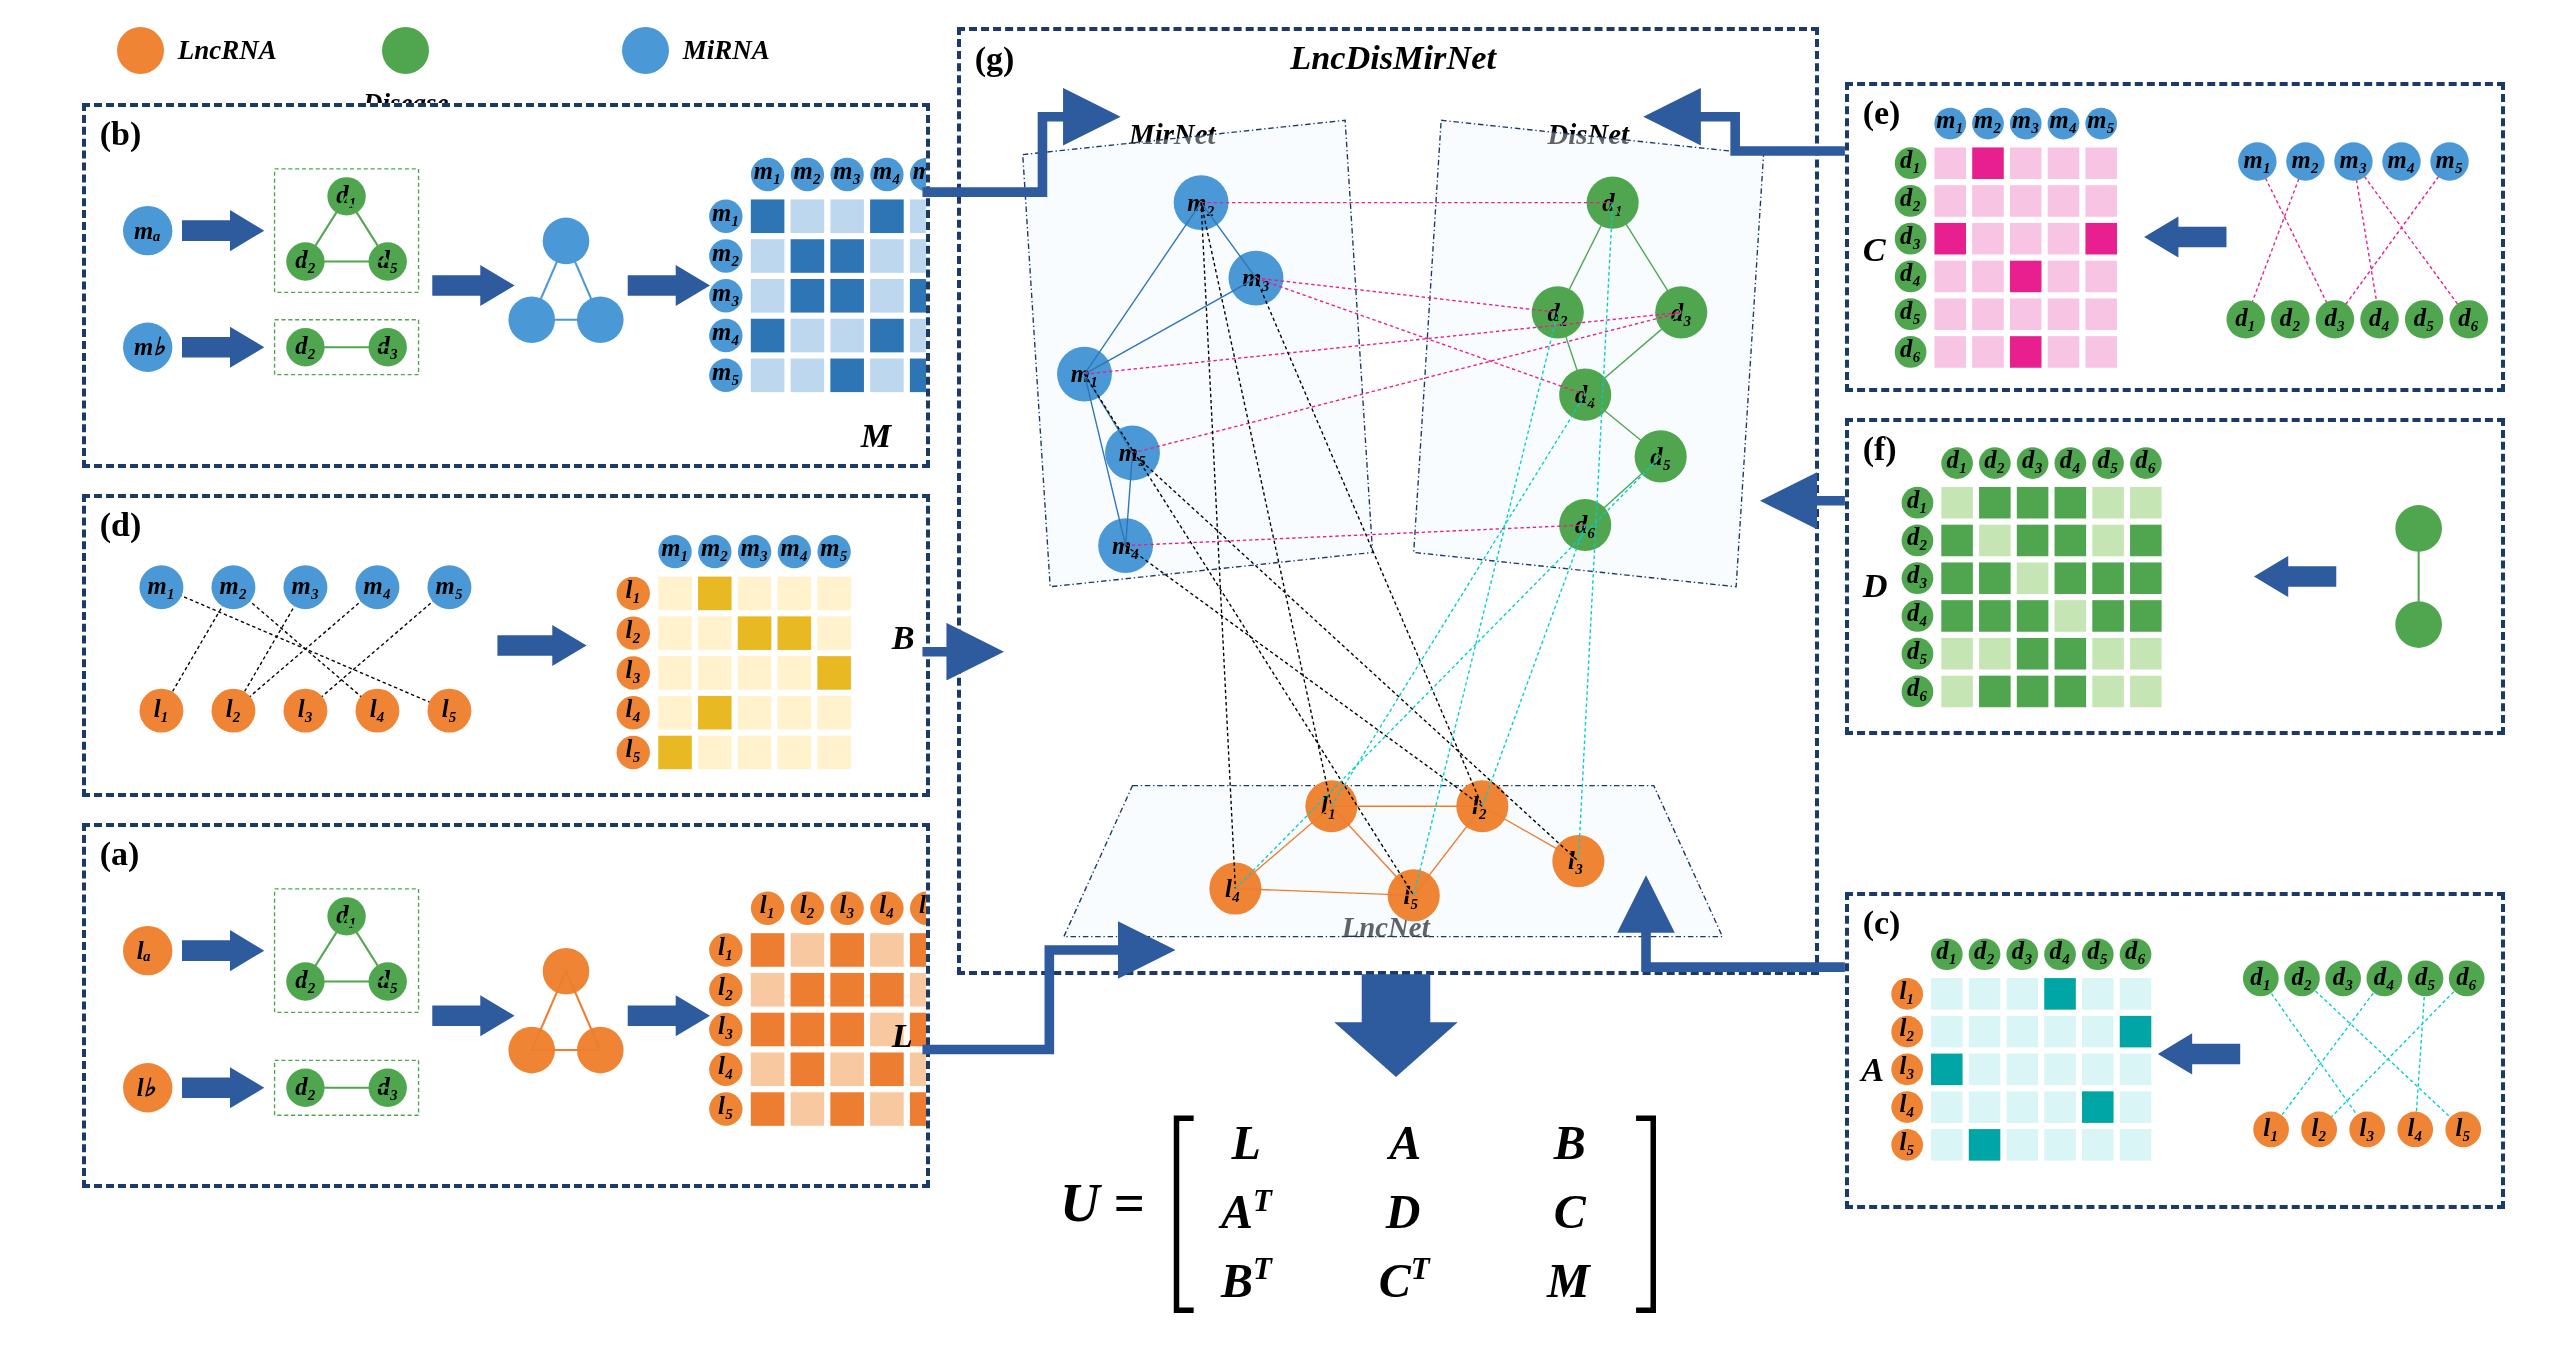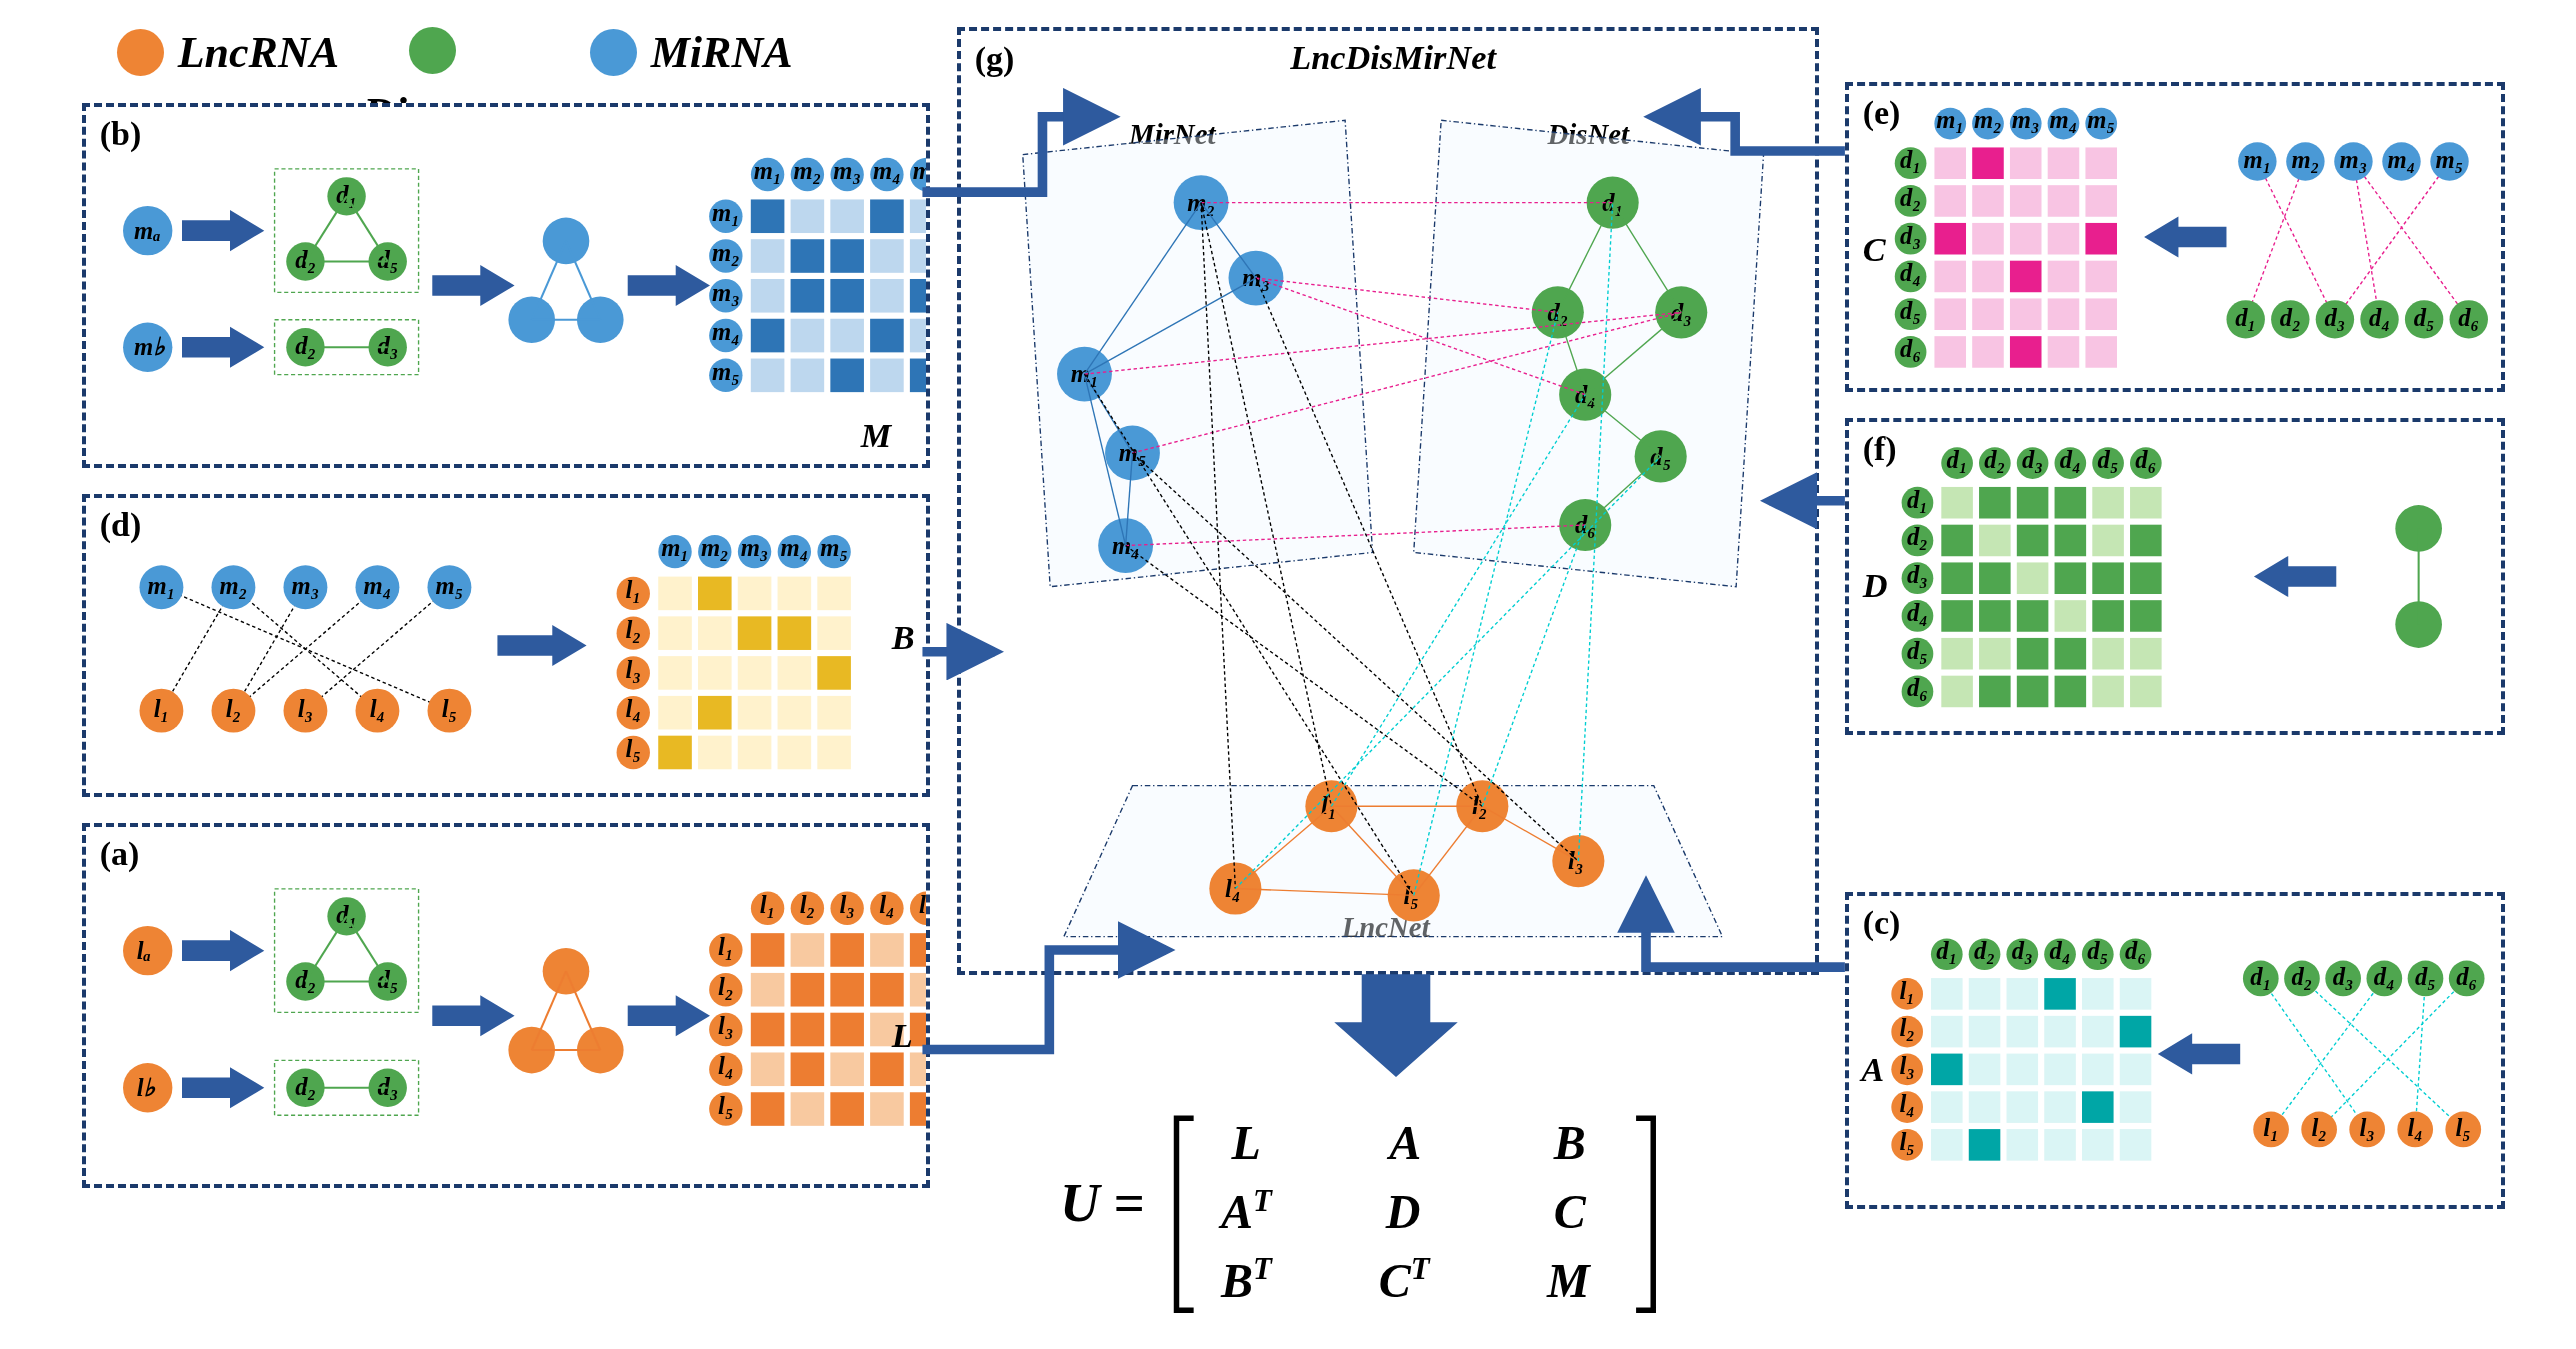--- a/index.html
+++ b/index.html
@@ -1,21 +1,21 @@
 <!DOCTYPE html>
 <html style="font-size:11px"><head>
 <meta charset="utf-8">
 <style>
 body { margin:0; font-family:"Times New Roman",serif; font-style:italic; background:#fff; }
 #canvas { position:relative; width:2576px; height:1350px; }
 .panel { position:absolute; border:4.1px dashed #1B3A6B; background:#fff; }
 .plabel { position:absolute; font-weight:bold; font-style:normal; font-size:34px; color:#000; }
 .legend-item { position:absolute; display:flex; align-items:center; gap:13.7px; }
 .legend-circle { width:47px; height:47px; border-radius:50%; }
-.legend-text { font-size:44px; color:#000; font-weight:bold;font-family:Liberation Serif, serif; }
+.legend-text { font-size:27px; color:#000; font-weight:bold;font-family:Liberation Serif, serif; }
 .lnode.lnc { fill:#EE8434; }
 .lnode.dis { fill:#4FA64F; }
 .lnode.mir { fill:#4A99D6; }
 .sm-l { font:italic 36px "Times New Roman"; fill:#000; font-weight:bold; }
 .ml-l { font:italic 42px "Times New Roman"; fill:#000; font-weight:bold; }
 .mm-l { font:italic bold 50px "Times New Roman"; fill:#000; }
 .cell { stroke:#fff; stroke-width:3; }
 .arrow { stroke:#2E5A9E; stroke-width:14; fill:none; }
 .big-arrow { fill:#2E5A9E; }
 .netedge { stroke-width:2; fill:none; }
@@ -28,21 +28,21 @@
 <div id="canvas">
 
 <div class="legend-item" style="left:117px; top:27.4px;">
   <div class="legend-circle" style="background:#EE8434;"></div>
   <div class="legend-text">LncRNA</div>
 </div>
 <div class="legend-item" style="left:363px; top:27.4px;flex-direction:column;">
   <div class="legend-circle" style="background:#4FA64F;"></div>
   <div class="legend-text">Disease</div>
 </div>
-<div class="legend-item" style="left:590px; top:27.4px;">
+<div class="legend-item" style="left:622px; top:27.4px;">
   <div class="legend-circle" style="background:#4A99D6;"></div>
   <div class="legend-text">MiRNA</div>
 </div>
 
 <div class="panel" style="left:82px; top:103px; width:840px; height:357px;">
   <div class="plabel" style="left:13.7px; top:8.2px;">(b)</div>
   <svg width="840" height="357" viewBox="0 0 1225 520">
 
     <circle class="lnode mir" cx="90" cy="180" r="36"></circle>
         <text class="sm-l" x="70" y="192">mₐ</text>

